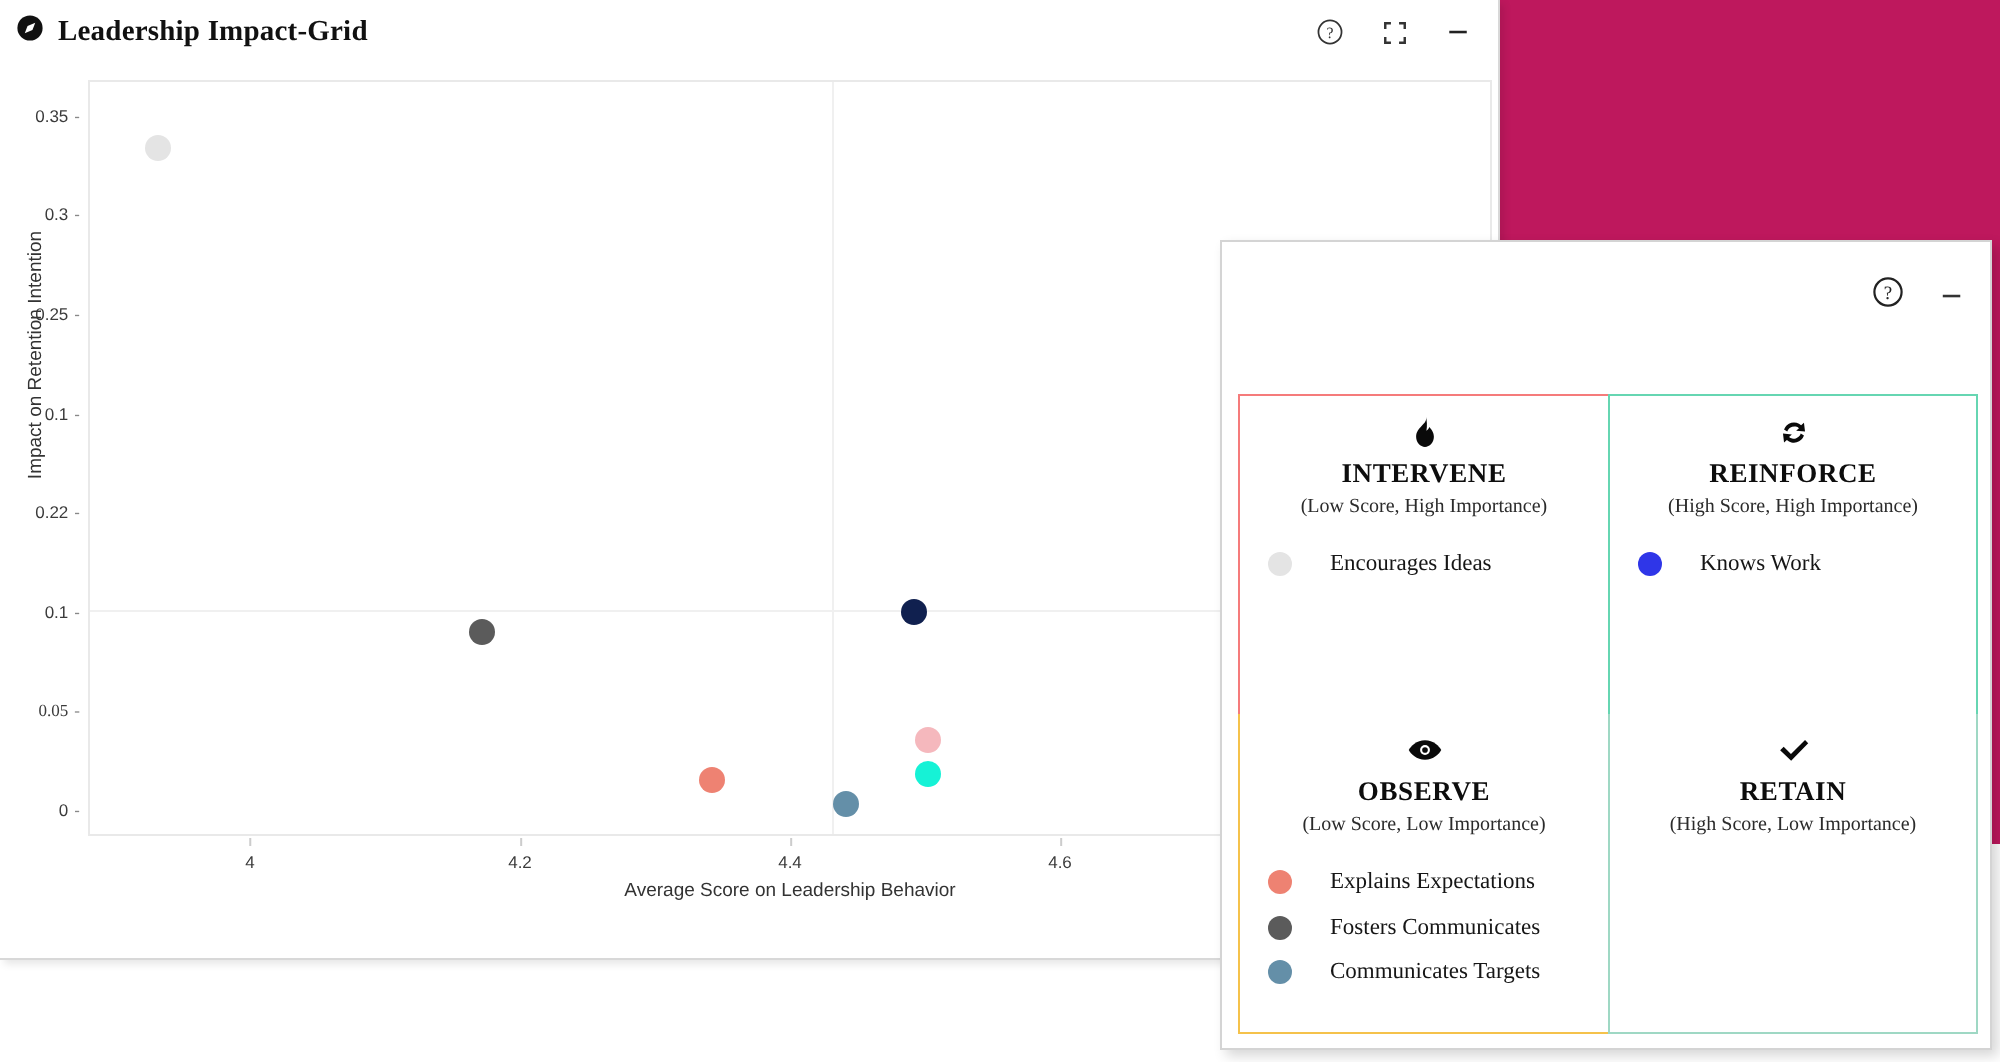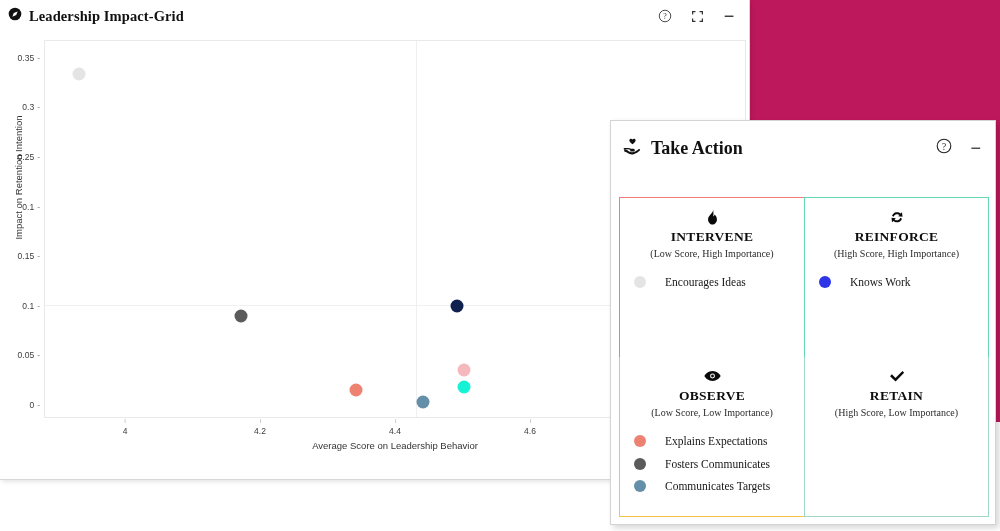--- a/index.html
+++ b/index.html
@@ -126,23 +126,23 @@
             <path d="M2 5.5V2h3.5M10.5 2H14v3.5M14 10.5V14h-3.5M5.5 14H2v-3.5"></path>
           </svg>
         </span>
         <span class="tool minus-tool">−</span>
       </div>
     </div>
 
     <div class="plot-wrap">
       <div class="yticks" id="yticks">
           <div class="ytick" style="top: 365.102px;"><span>0</span><span class="tk">-</span></div>
-          <div class="ytick" style="top: 315.496px;"><span>0.05</span><span class="tk">-</span></div>
+          <div class="ytick" style="top: 315.496px; font-family: Liberation Serif, serif;"><span>0.05</span><span class="tk">-</span></div>
           <div class="ytick" style="top: 265.89px;"><span>0.1</span><span class="tk">-</span></div>
-          <div class="ytick" style="top: 216.283px;"><span>0.15</span><span class="tk">-</span></div>
+          <div class="ytick" style="top: 216.283px;"><span>0.22</span><span class="tk">-</span></div>
           <div class="ytick" style="top: 166.677px;"><span>0.1</span><span class="tk">-</span></div>
           <div class="ytick" style="top: 117.071px;"><span>0.25</span><span class="tk">-</span></div>
           <div class="ytick" style="top: 67.4646px;"><span>0.3</span><span class="tk">-</span></div>
           <div class="ytick" style="top: 17.8583px;"><span>0.35</span><span class="tk">-</span></div>
         </div>
       <div class="plot-area" id="plotarea">
           <div class="vline" style="left: 371.25px;"></div>
           <div class="hline" style="top: 263.906px;"></div>
           <div class="dot" title="Encourages Ideas" style="left: 33.75px; top: 32.7402px; width: 13px; height: 13px; background: rgb(228, 228, 228);"></div>
           <div class="dot" title="Fosters Collaboration" style="left: 195.75px; top: 274.819px; width: 13px; height: 13px; background: rgb(91, 91, 91);"></div>
@@ -160,30 +160,20 @@
           <div class="xtick" style="left: 486px;"><span class="tkm"></span><span>4.6</span></div>
           <div class="xtick" style="left: 621px;"><span class="tkm"></span><span>4.8</span></div>
         </div>
       <div class="axis-x-label">Average Score on Leadership Behavior</div>
       <div class="axis-y-label">Impact on Retention Intention</div>
     </div>
   </div>
 
   <div class="ta-card">
     <div class="ta-header">
-      <div class="ta-title">
-        <span>
-          <svg width="19" height="18" viewBox="0 0 20 18">
-            <path d="M10 2.2c-.9-1.4-3.3-1.2-3.3.9 0 1.5 2 3 3.3 4 1.3-1 3.3-2.5 3.3-4 0-2.1-2.4-2.3-3.3-.9z" fill="#111"></path>
-            <path d="M1.4 11.8h4.2c1.2 0 1.9.5 2.6.9h2.6c.9 0 1.3 1.2.2 1.4H8.2" fill="none" stroke="#111" stroke-width="1.5" stroke-linecap="round"></path>
-            <path d="M1.3 12.2c2.6 0 4.9 3.4 8.1 3.4 2.6 0 5.4-2.1 7-3.3 1-.8 2.3.5 1.3 1.4-1.6 1.5-5 4.2-8.3 4.2-3.6 0-5.6-3.1-8.1-3.1z" fill="#111"></path>
-          </svg>
-        </span>
-        <span>Take Action</span>
-      </div>
       <div class="ta-tools">
         <span class="tool">
           <svg width="16" height="16" viewBox="0 0 16 16">
             <circle cx="8" cy="8" r="6.8" fill="none" stroke="#222" stroke-width="1.1"></circle>
             <text x="8" y="11.6" font-size="9.5" text-anchor="middle" fill="#222" font-family="Liberation Serif, serif">?</text>
           </svg>
         </span>
         <span class="tool minus-tool">−</span>
       </div>
     </div>

